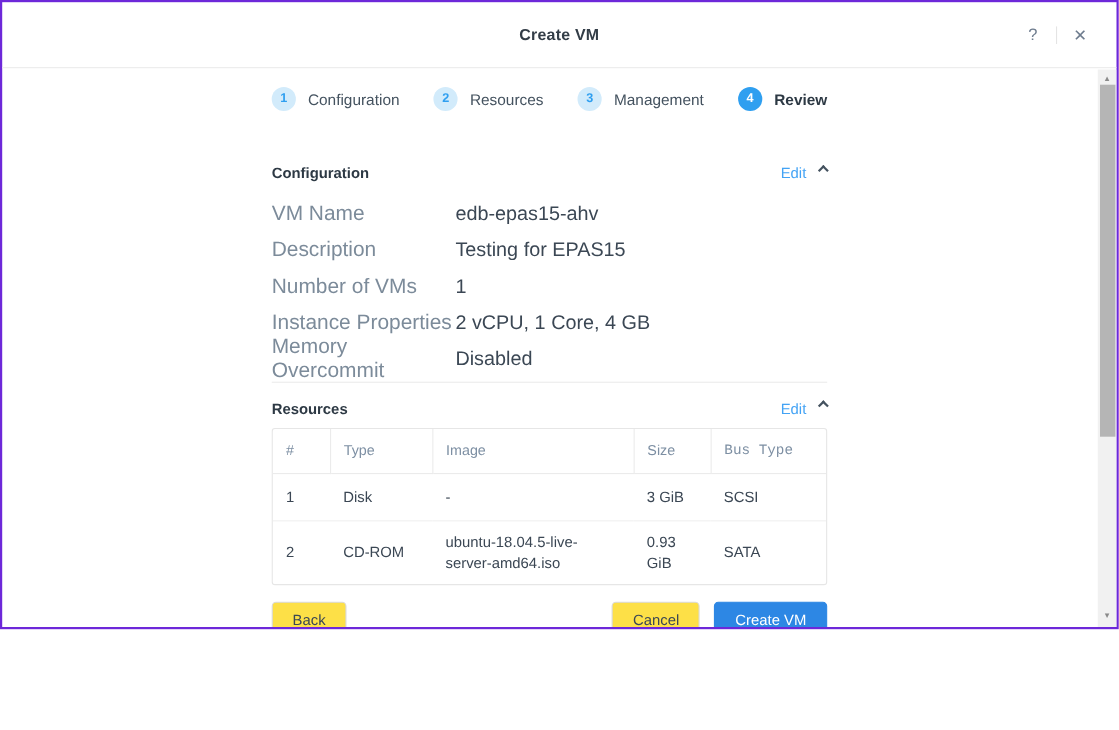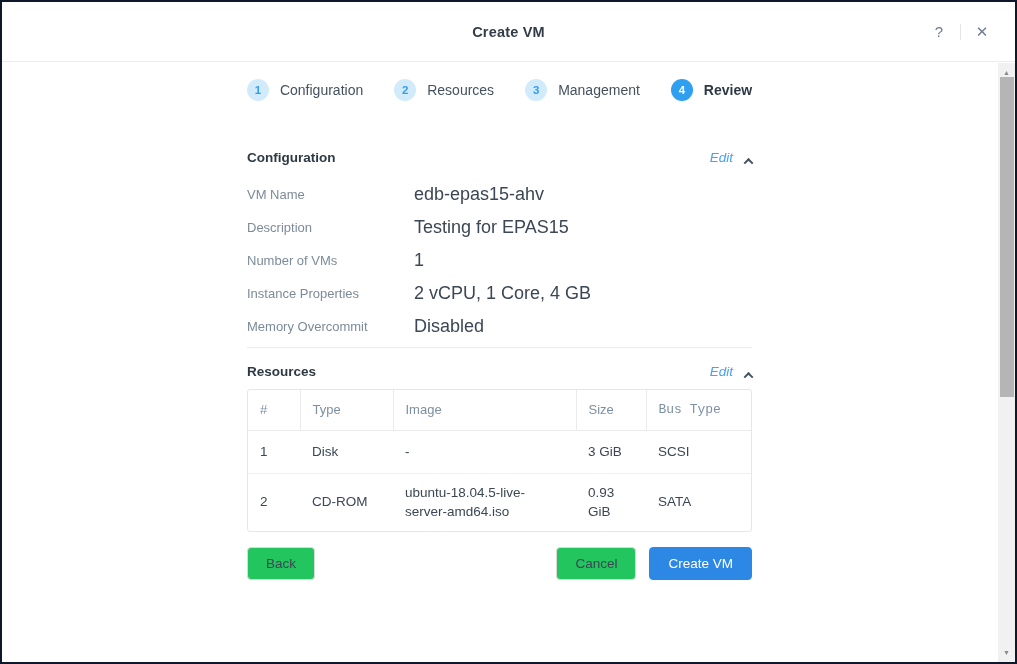--- a/index.html
+++ b/index.html
@@ -3,22 +3,22 @@
 <meta charset="utf-8">
 <style>
   * { margin: 0; padding: 0; box-sizing: border-box; }
   html, body { width: 1017px; height: 664px; }
   body {
     font-family: "Liberation Sans", sans-serif;
     background: #ffffff;
     overflow: hidden;
   }
   .window {
-    width: 1017px; height: 664px;
-    border: 2px solid #0f172a;
+    width: 1017px; height: 572px;
+    border: 2px solid #6d28d9;
     background: #ffffff;
     position: relative;
   }
   
   .dialog-header {
     height: 60px;
     display: flex; align-items: center; justify-content: center;
     border-bottom: 1px solid #ececec;
     position: relative;
   }
@@ -55,31 +55,31 @@
   .step.active .step-circle { background: #2f9ff0; color: #ffffff; }
   .step-label { font-size: 14px; color: #44525f; font-weight: 500; }
   .step.active .step-label { color: #2d3944; font-weight: 700; text-align: right; }
   
   .section-header {
     margin-top: 46px;
     display: flex; align-items: center; justify-content: space-between; height: 18px;
   }
   .section-header.resources { margin-top: 14px; }
   .section-title { font-size: 13.5px; font-weight: 700; color: #2d3944; }
-  .edit-link { display: flex; align-items: flex-end; gap: 12px; cursor: pointer; font-style: italic; }
+  .edit-link { display: flex; align-items: flex-start; gap: 12px; cursor: pointer; }
   .edit-text { color: #43a3f5; font-size: 13.5px; }
   .chevron-up {
     width: 7px; height: 7px;
     border-top: 2px solid #44525f; border-right: 2px solid #44525f;
     transform: rotate(-45deg) translate(-1px, 1px);
     display: inline-block;
   }
   .fields { margin-top: 12px; }
   .field-row { display: flex; align-items: center; height: 33px; }
-  .field-label { width: 167px; font-size: 13px; color: #7c8b9a; }
+  .field-label { width: 167px; font-size: 19px; color: #7c8b9a; }
   .field-value { font-size: 18px; color: #3b4754; }
   .divider { height: 1px; background: #ececec; margin-top: 4px; }
   .disks-title { margin-top: 13px; font-size: 13.5px; font-weight: 700; color: #2d3944; }
   
   .disks-table-wrap { margin-top: 9px; border: 1px solid #e6e6e6; border-radius: 3px; }
   table { width: 100%; border-collapse: collapse; table-layout: fixed; }
   col.c0 { width: 52px; } col.c1 { width: 93px; } col.c2 { width: 183px; }
   col.c3 { width: 70px; } col.c4 { width: 105px; }
   thead th {
     text-align: left; font-size: 13px; font-weight: 400; color: #7d8fa3;
@@ -94,21 +94,21 @@
   tbody tr:last-child td { border-bottom: none; }
   tbody tr.row-1 td { height: 43px; padding-top: 11px; padding-bottom: 11px; }
   tbody tr.row-2 td { height: 53px; padding-top: 9px; padding-bottom: 9px; line-height: 1.45; }
   
   .footer { margin-top: 15px; display: flex; align-items: center; }
   .btn {
     height: 33px; padding: 0 18px; border-radius: 4px; font-size: 13.5px; cursor: pointer;
     font-family: "Liberation Sans", sans-serif;
     display: inline-flex; align-items: center; justify-content: center;
   }
-  .btn-outline { background: #22c55e; border: 1px solid #d9d9d9; color: #3b4754; }
+  .btn-outline { background: #fde047; border: 1px solid #d9d9d9; color: #3b4754; }
   .btn-primary { background: #2d87e4; border: 1px solid #2d87e4; color: #ffffff; font-weight: 500; }
   .footer-spacer { flex: 1; }
   .btn + .btn { margin-left: 13px; }
   
   .scrollbar {
     position: absolute; top: 0; right: 0; bottom: 0; width: 17px;
     background: #f1f1f1;
   }
   .scroll-arrow {
     position: absolute; left: 0; width: 17px; height: 15px;

